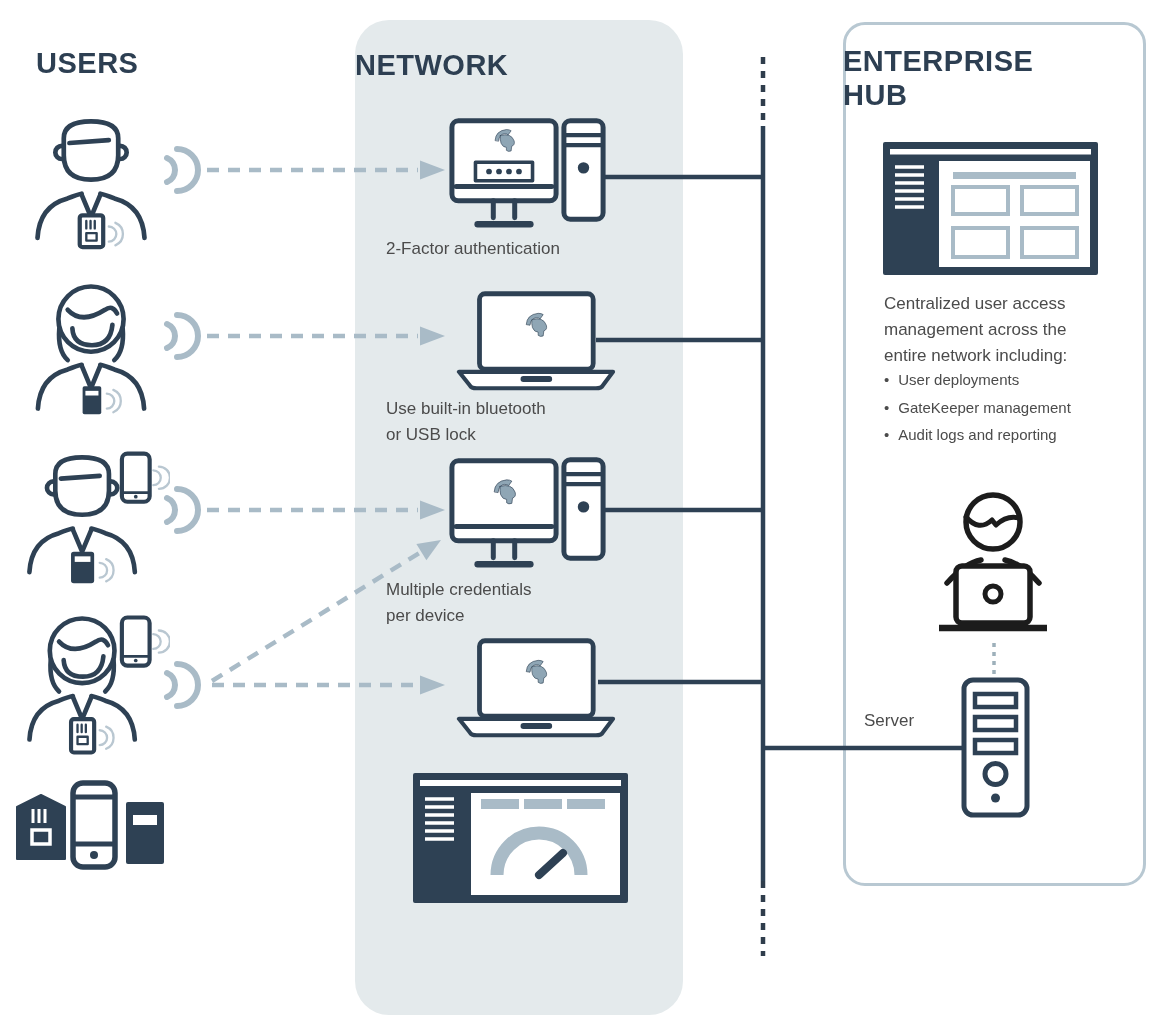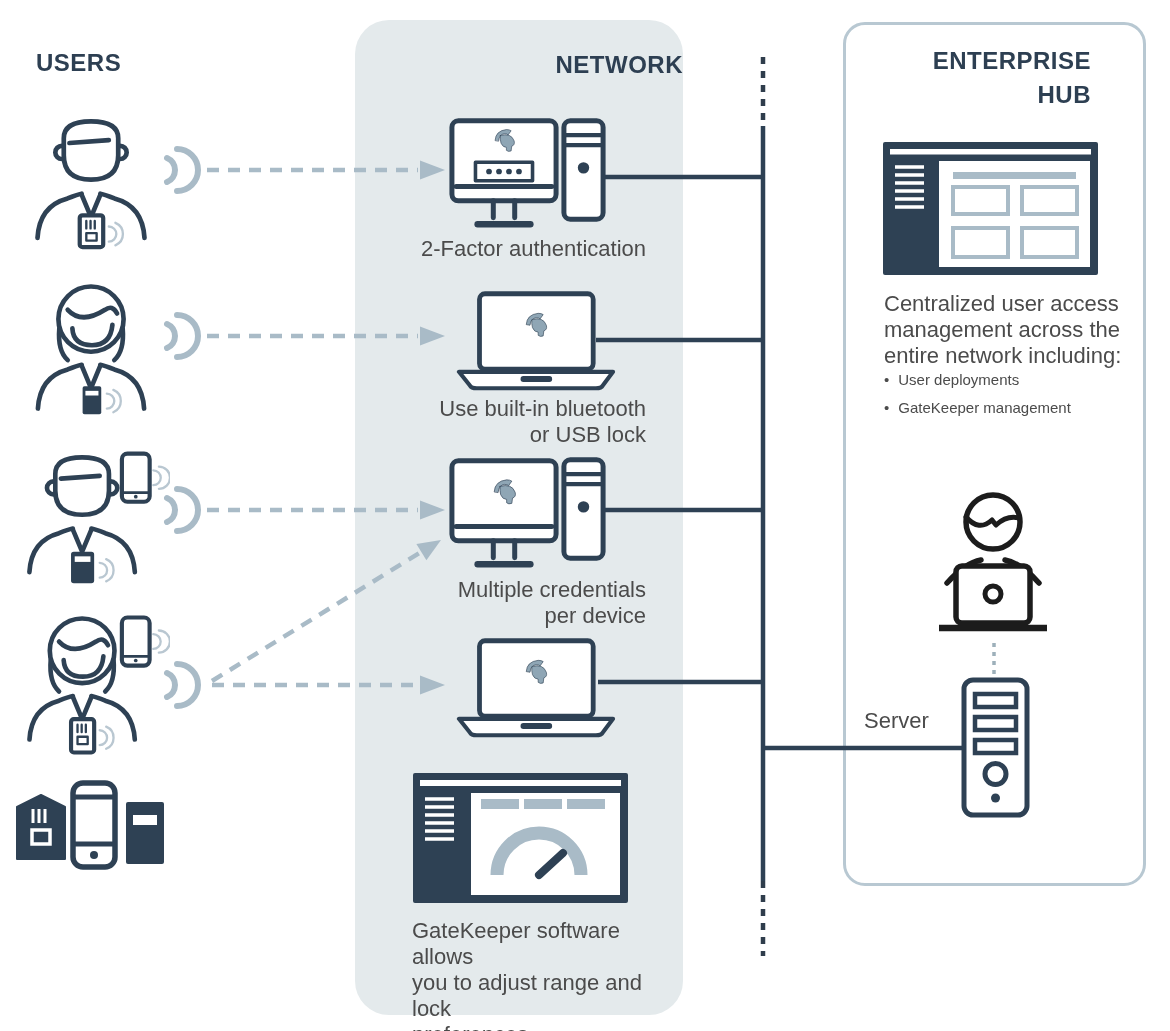--- a/index.html
+++ b/index.html
@@ -3,23 +3,23 @@
 <meta charset="utf-8">
 <style>
   :root{
     --navy:#2e4154; --accent:#a9bbc7; --logo:#8fa6b5; --panel-bg:#e4eaec;
     --hub-border:#b8c8d2; --text-gray:#4b4b4b; --admin-black:#1c1c1c;
   }
   *{margin:0;padding:0;box-sizing:border-box}
   body{font-family:"Liberation Sans","DejaVu Sans",sans-serif;background:#fff}
   .canvas{position:relative;width:1170px;height:1031px;background:#fff;overflow:hidden}
   .abs{position:absolute}
-  .heading{color:#2d3f52;font-size:24px;font-weight:700;letter-spacing:.5px;white-space:pre-line;line-height:34px}
-  .label{color:var(--text-gray);font-size:22px;line-height:26px;white-space:pre-line}
-  .center{text-align:right}
+  .heading{color:#2d3f52;font-size:29px;font-weight:700;letter-spacing:.5px;white-space:pre-line;line-height:34px}
+  .label{color:var(--text-gray);font-size:17px;line-height:26px;white-space:pre-line}
+  .center{text-align:left}
   .panel-network{position:absolute;left:355px;top:20px;width:328px;height:995px;background:var(--panel-bg);border-radius:34px}
   .panel-hub{position:absolute;left:843px;top:22px;width:303px;height:864px;background:#fff;border:3px solid var(--hub-border);border-radius:22px}
   .bullets{position:absolute;left:884px;top:366px;width:255px}
   .bullet{color:var(--text-gray);font-size:15px;line-height:27.5px;display:flex}
   .bullet::before{content:"•";margin-right:9px}
   svg{display:block}
 </style>
 </head>
 <body>
 
@@ -235,23 +235,20 @@
     <rect x="0" y="0" width="215" height="130" rx="2" fill="#2e4154"></rect>
     <rect x="7" y="7" width="201" height="6" fill="#fff"></rect>
     <path d="M12,26 H41 M12,34 H41 M12,42 H41 M12,50 H41 M12,58 H41 M12,66 H41" stroke="#fff" stroke-width="3.5" fill="none"></path>
     <rect x="58" y="20" width="149" height="102" fill="#fff"></rect>
     <rect x="68" y="26" width="38" height="10" fill="#a9bbc7"></rect>
       <rect x="111" y="26" width="38" height="10" fill="#a9bbc7"></rect>
       <rect x="154" y="26" width="38" height="10" fill="#a9bbc7"></rect>
     <path d="M84,102 A42,42 0 0 1 168,102" stroke="#a9bbc7" stroke-width="13" fill="none"></path>
     <path d="M126,102 L150,80" stroke="#2e4154" stroke-width="8" stroke-linecap="round" fill="none"></path>
   </svg>
-  <div class="abs label" style="left:412px;top:918px;width:260px">GateKeeper software allows
-you to adjust range and lock
-preferences.</div>
 
   <svg class="abs" style="left:883px;top:142px" width="215" height="133" viewBox="0 0 215 133">
     <rect x="0" y="0" width="215" height="133" rx="2" fill="#2e4154"></rect>
     <rect x="7" y="7" width="201" height="5.5" fill="#fff"></rect>
     <path d="M12,25 H41 M12,33 H41 M12,41 H41 M12,49 H41 M12,57 H41 M12,65 H41" stroke="#fff" stroke-width="3.5" fill="none"></path>
     <rect x="56" y="19" width="151" height="106" fill="#fff"></rect>
     <rect x="70" y="30" width="123" height="7" fill="#a9bbc7"></rect>
     <g stroke="#a9bbc7" stroke-width="4" fill="none">
       <rect x="70" y="45" width="55" height="27"></rect>
         <rect x="139" y="45" width="55" height="27"></rect>
@@ -264,20 +261,23 @@
 management across the
 entire network including:</div>
 
   <div class="bullets">
     <div class="bullet">
         <span>User deployments</span>
       </div>
     <div class="bullet">
         <span>GateKeeper management</span>
       </div>
+    <div class="bullet">
+        <span>Audit logs and reporting</span>
+      </div>
   </div>
 
   <svg class="abs" style="left:929px;top:489px" width="128" height="152" viewBox="0 0 128 152" fill="none" stroke="#1c1c1c" stroke-linecap="round" stroke-linejoin="round">
     <circle cx="64" cy="33" r="27" stroke-width="5.5" fill="#fff"></circle>
     <path d="M37,28 Q50,43 63,31 L67,36 Q78,26 90,29" stroke-width="5"></path>
     <path d="M18,94 Q36,74 52,71 M76,71 Q92,74 110,94" stroke-width="5.5"></path>
     <rect x="27" y="77" width="74" height="57" rx="6" stroke-width="5.5" fill="#fff"></rect>
     <circle cx="64" cy="105" r="8" stroke-width="5"></circle>
     <path d="M10,139 H118" stroke-width="6.5" stroke-linecap="butt"></path>
   </svg>

